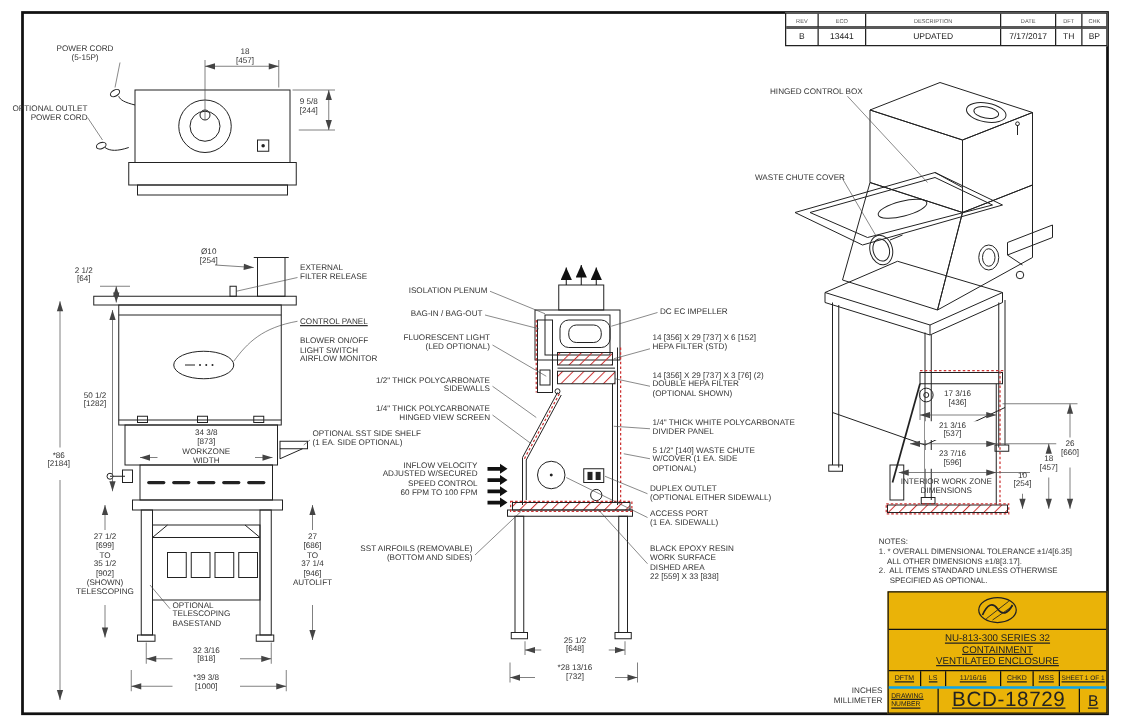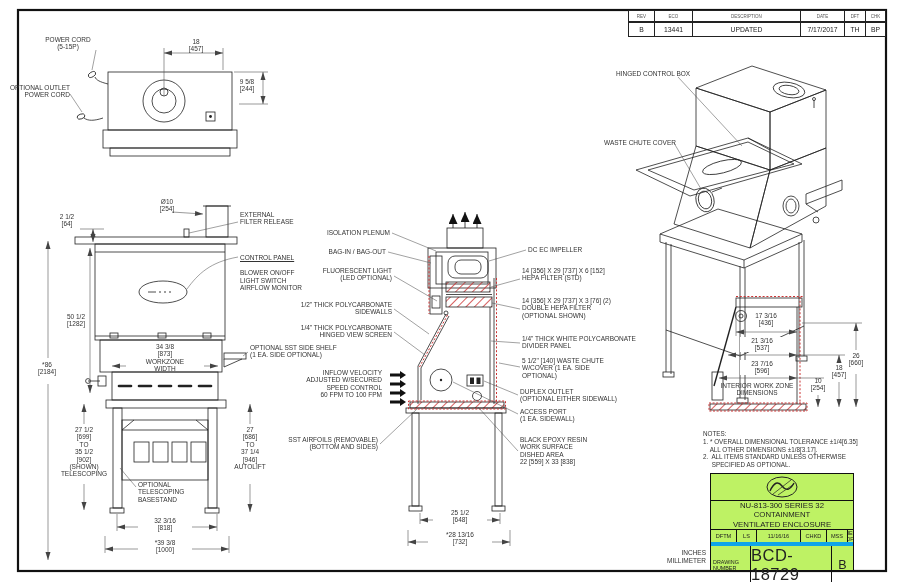--- a/index.html
+++ b/index.html
@@ -16,30 +16,30 @@
   
   .rev{position:absolute;left:628px;top:10px;width:258px;border:1px solid #222;
        box-sizing:border-box;background:#fff;}
   .rev .row{display:flex;}
   .rev .cell{border-right:1px solid #222;box-sizing:border-box;display:flex;
              align-items:center;justify-content:center;overflow:hidden;}
   .rev .cell:last-child{border-right:none;}
   .rev .hdr{height:11px;font-size:4.5px;color:#555;border-bottom:1px solid #222;}
   .rev .dat{height:13px;font-size:6.8px;color:#222;}
   
-  .tb{position:absolute;left:710px;top:473px;width:144px;height:98px;border:1.6px solid #111;
-      box-sizing:border-box;background:#bef264;display:flex;flex-direction:column;}
+  .tb{position:absolute;left:710px;top:473px;width:176px;height:98px;border:1.6px solid #111;
+      box-sizing:border-box;background:#eab308;display:flex;flex-direction:column;text-decoration:underline;}
   .tb .logoRow{height:30px;display:flex;align-items:center;justify-content:center;}
   .tb .titleRow{height:33px;border-top:1px solid #111;display:flex;align-items:center;
                 justify-content:center;text-align:center;font-size:7.8px;line-height:9.4px;white-space:pre-line;}
   .tb .infoRow{height:13px;border-top:1px solid #111;display:flex;font-size:5.6px;}
   .tb .infoRow .tc{border-right:1px solid #111;box-sizing:border-box;display:flex;
                    align-items:center;justify-content:center;overflow:hidden;}
   .tb .infoRow .tc:last-child{border-right:none;}
-  .tb .numRow{flex:1;border-top:4px solid #0ea5e9;display:flex;justify-content:flex-end;}
+  .tb .numRow{flex:1;border-top:2px solid #0ea5e9;display:flex;justify-content:flex-end;}
   .tb .numRow .dwgLbl{width:40px;border-right:1px solid #111;box-sizing:border-box;font-size:5.4px;
                       line-height:6.4px;display:flex;align-items:center;padding-left:2px;white-space:pre-line;}
   .tb .numRow .dwgNum{flex:1;display:flex;align-items:center;justify-content:center;
                       font-size:16.5px;letter-spacing:.5px;}
   .tb .numRow .dwgRev{width:22px;border-left:1px solid #111;box-sizing:border-box;display:flex;
                       align-items:center;justify-content:center;font-size:12.5px;}
 </style>
 </head>
 <body>
 

